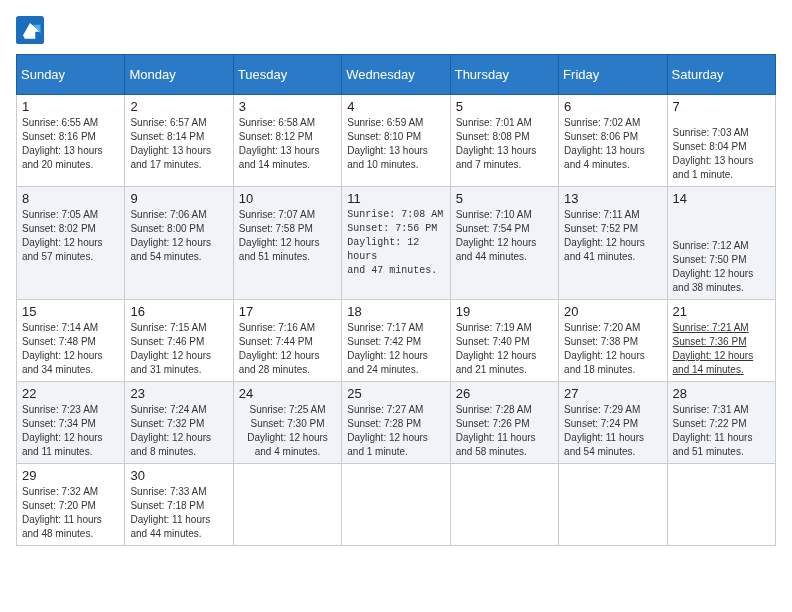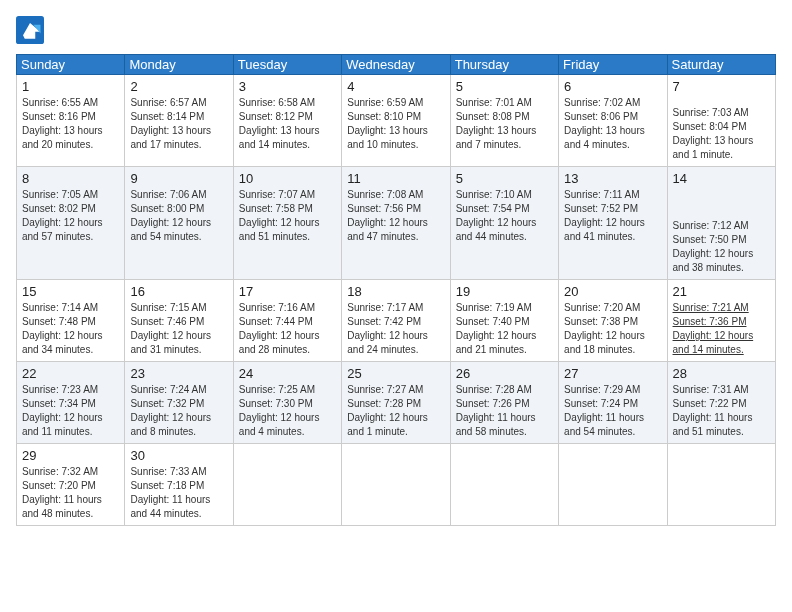--- a/index.html
+++ b/index.html
@@ -47,21 +47,21 @@
       color: #555;
     }
     .calendar {
       width: 100%;
       border-collapse: collapse;
       font-size: 11px;
     }
     .calendar th {
       background: #2a7ac7;
       color: #fff;
-      padding: 2px 4px;
+      padding: 12px 4px;
       text-align: left;
       font-size: 13px;
       font-weight: normal;
       border: 1px solid #1a5fa0;
     }
     .calendar td {
       vertical-align: top;
       padding: 4px 5px;
       border: 1px solid #ccc;
       width: 108px;
@@ -189,21 +189,21 @@
         </td>
         <td>
           <span class="day-number">10</span>
           <div class="day-info" style="white-space: pre-line;">Sunrise: 7:07 AM
 Sunset: 7:58 PM
 Daylight: 12 hours
 and 51 minutes.</div>
         </td>
         <td>
           <span class="day-number">11</span>
-          <div class="day-info" style="white-space: pre-line;">Sunrise: 7:08 AM
+          <div class="day-info" style="white-space: pre-line; font-family: Liberation Mono, monospace;">Sunrise: 7:08 AM
 Sunset: 7:56 PM
 Daylight: 12 hours
 and 47 minutes.</div>
         </td>
         <td>
           <span class="day-number">5</span>
           <div class="day-info" style="white-space: pre-line;">Sunrise: 7:10 AM
 Sunset: 7:54 PM
 Daylight: 12 hours
 and 44 minutes.</div>
@@ -284,21 +284,21 @@
         </td>
         <td>
           <span class="day-number">23</span>
           <div class="day-info" style="white-space: pre-line;">Sunrise: 7:24 AM
 Sunset: 7:32 PM
 Daylight: 12 hours
 and 8 minutes.</div>
         </td>
         <td>
           <span class="day-number">24</span>
-          <div class="day-info" style="white-space: pre-line;">Sunrise: 7:25 AM
+          <div class="day-info" style="white-space: pre-line; text-align: center;">Sunrise: 7:25 AM
 Sunset: 7:30 PM
 Daylight: 12 hours
 and 4 minutes.</div>
         </td>
         <td>
           <span class="day-number">25</span>
           <div class="day-info" style="white-space: pre-line;">Sunrise: 7:27 AM
 Sunset: 7:28 PM
 Daylight: 12 hours
 and 1 minute.</div>

